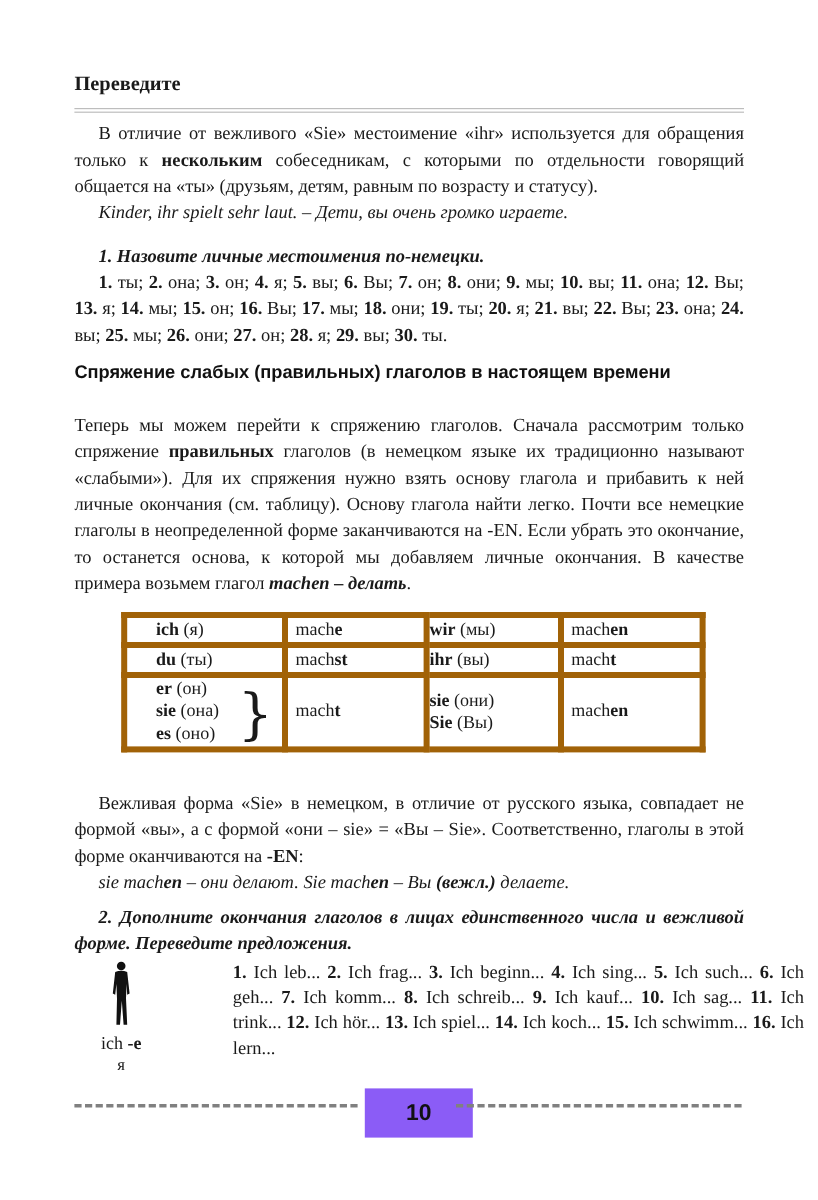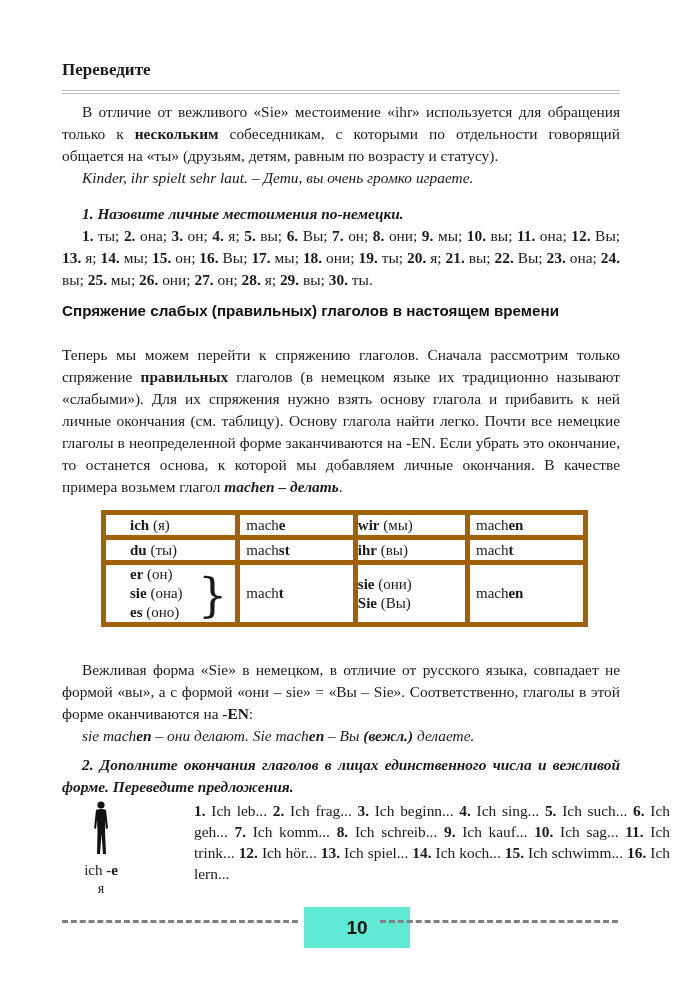--- a/index.html
+++ b/index.html
@@ -39,22 +39,22 @@
   .fig-label { margin-top: 4px; line-height: 20px; }
 
   .exercise2 { position: absolute; left: 150px; top: 800px; width: 476px; font-size: 15.4px;
                line-height: 21px; text-align: justify; margin-left: 44px; }
 
   .footer { position: absolute; left: 62px; top: 905px; width: 556px; height: 32px; }
   .dash-left { position: absolute; left: 0; top: 15px; width: 236px; height: 0;
                border-top: 3px dashed #808080; }
   .dash-right { position: absolute; left: 318px; top: 15px; width: 238px; height: 0;
                 border-top: 3px dashed #808080; }
-  .page-num { position: absolute; left: 242px; top: 2px; width: 106px; height: 41px;
-              background: #5eead4; text-align: center; line-height: 41px;
+  .page-num { position: absolute; left: 242px; top: 2px; width: 90px; height: 41px;
+              background: #8b5cf6; text-align: center; line-height: 41px;
               font-family: "Liberation Sans", "DejaVu Sans", sans-serif; font-weight: bold; font-size: 19px; color: #111; }
 </style>
 </head>
 <body>
 
 <div class="page">
 
   <div class="running-head">Переведите</div>
   <div class="head-rule"></div>
   <div class="head-rule2"></div>

